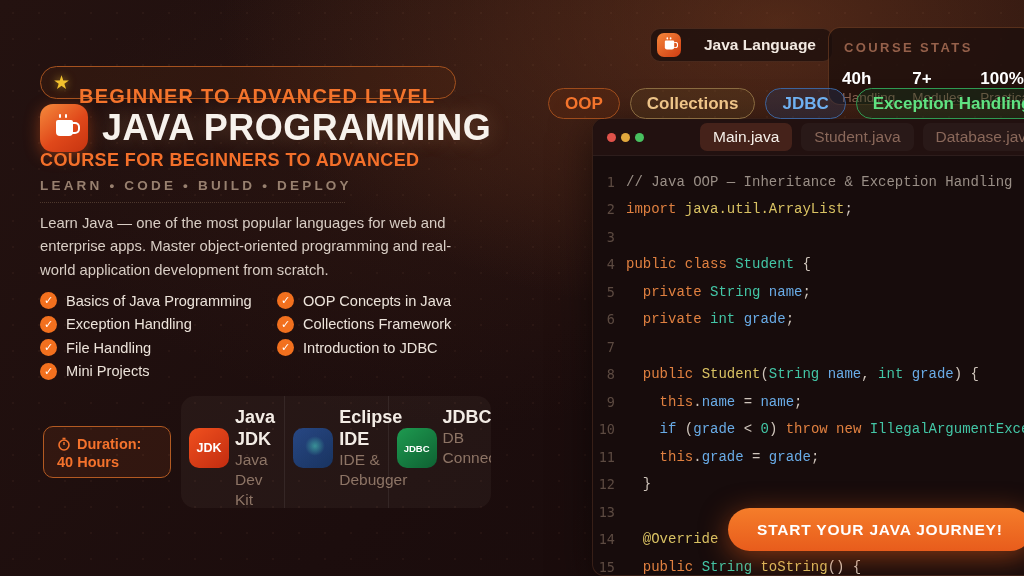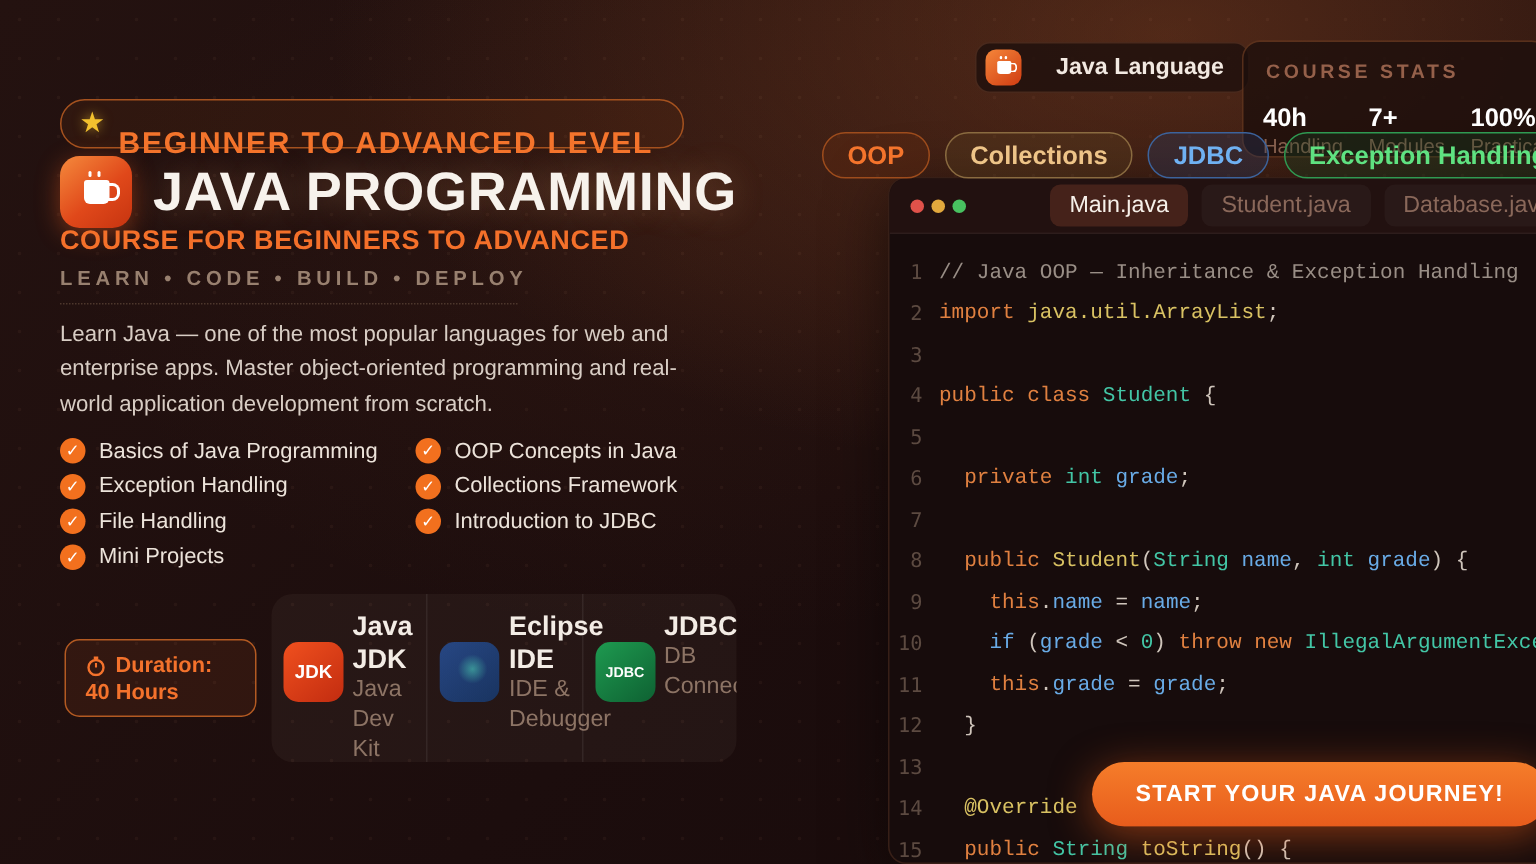--- a/index.html
+++ b/index.html
@@ -278,20 +278,21 @@
         <div class="code-line">
           <span class="ln">3</span>
           <span class="ct"></span>
         </div>
         <div class="code-line">
           <span class="ln">4</span>
           <span class="ct"><span class="c-kw">public class </span><span class="c-type">Student</span><span class="c-plain"> {</span></span>
         </div>
         <div class="code-line">
           <span class="ln">5</span>
+          <span class="ct"><span class="c-plain">  </span><span class="c-kw">private </span><span class="c-type">String </span><span class="c-var">name</span><span class="c-plain">;</span></span>
         </div>
         <div class="code-line">
           <span class="ln">6</span>
           <span class="ct"><span class="c-plain">  </span><span class="c-kw">private </span><span class="c-type">int </span><span class="c-var">grade</span><span class="c-plain">;</span></span>
         </div>
         <div class="code-line">
           <span class="ln">7</span>
           <span class="ct"></span>
         </div>
         <div class="code-line">

